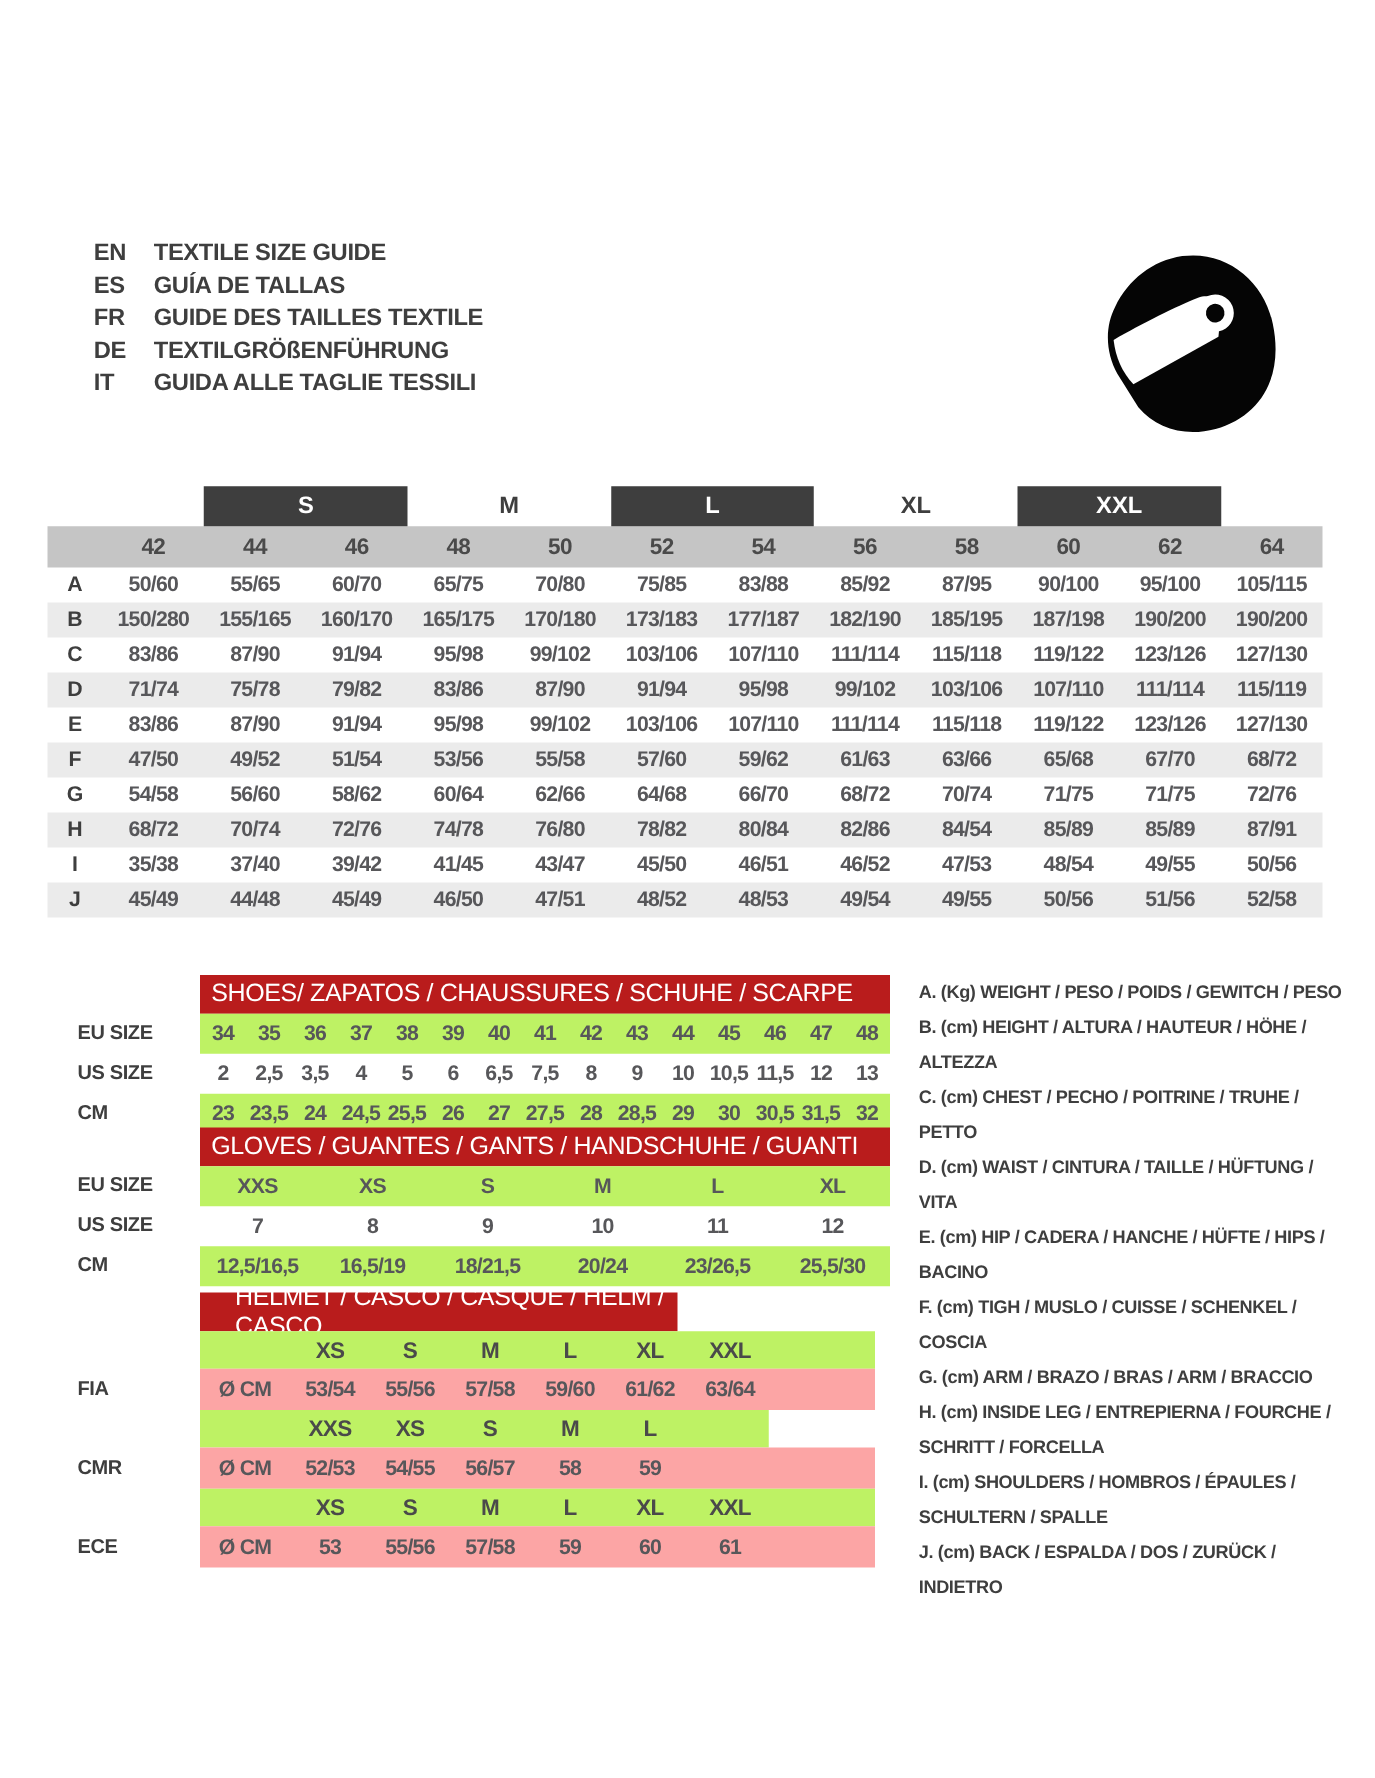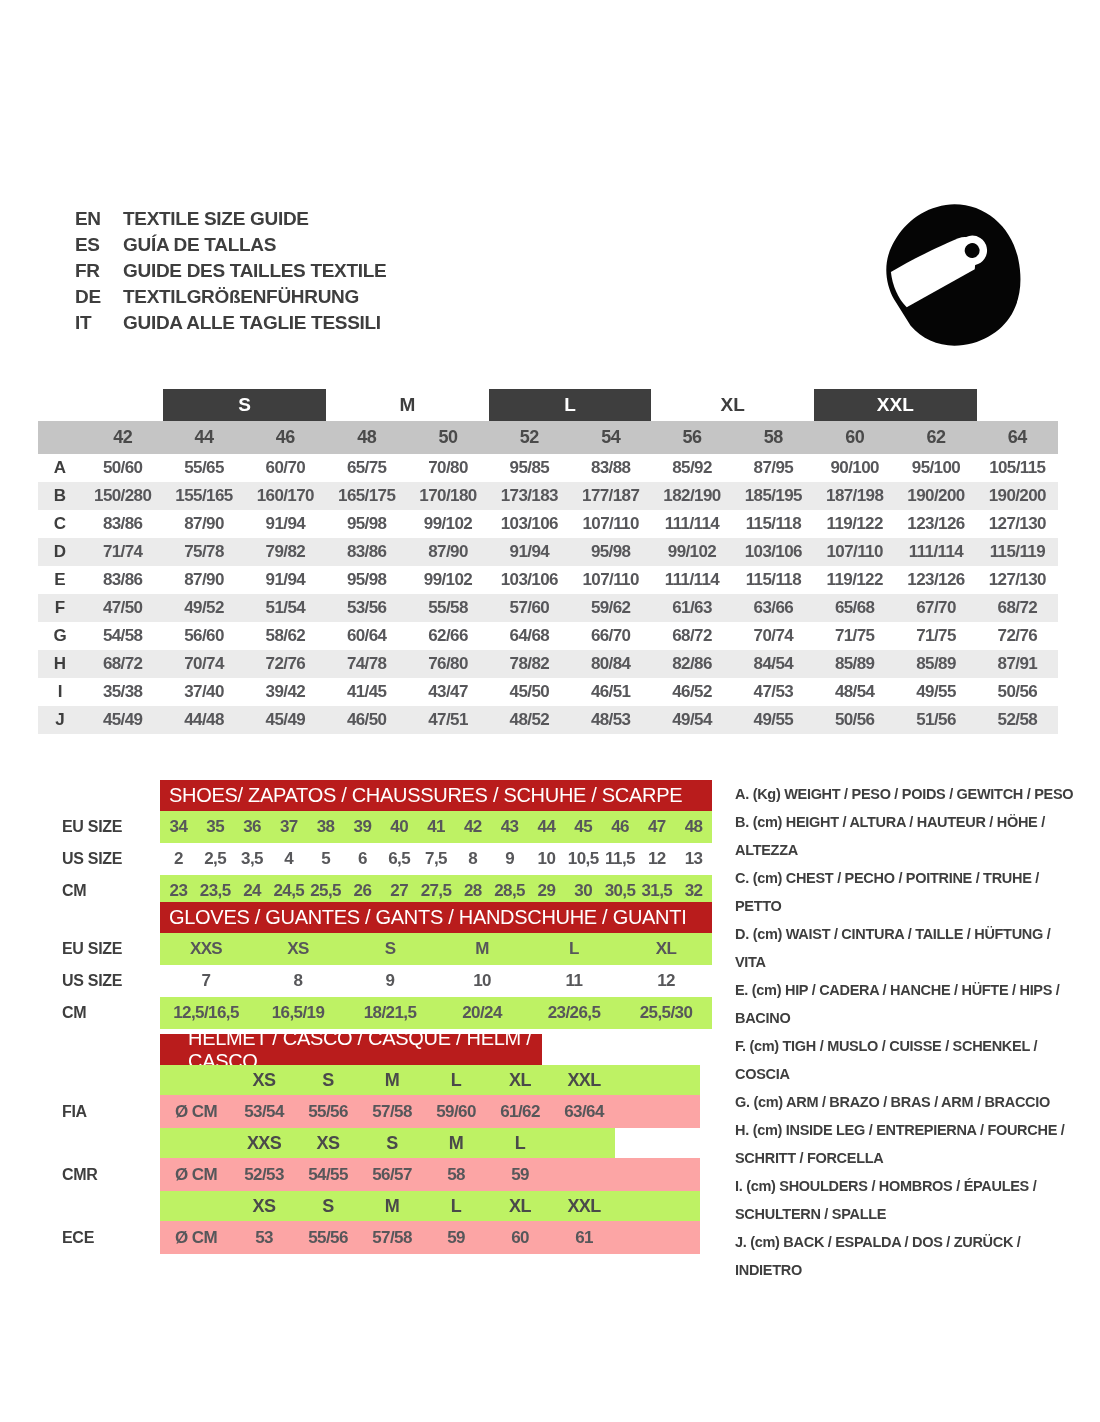--- a/index.html
+++ b/index.html
@@ -3,21 +3,21 @@
 <meta charset="utf-8">
 <style>
   html,body{margin:0;padding:0;}
   body{
     width:1100px;height:1422px;background:#ffffff;position:relative;overflow:hidden;
     font-family:"Liberation Sans","DejaVu Sans",sans-serif;color:#3e3e3e;
   }
   .abs{position:absolute;}
 
   
-  .lang-block{left:75px;top:206px;}
+  .lang-block{left:75px;top:190px;}
   .lang-row{display:flex;height:26px;align-items:center;}
   .lang-code{width:48px;font-size:19px;font-weight:bold;letter-spacing:-0.3px;}
   .lang-title{font-size:19px;font-weight:bold;letter-spacing:-0.3px;}
 
   
   .helmet-logo{left:872px;top:190px;width:176px;height:176px;}
 
   
   .size-table{left:38px;top:389px;width:1020px;}
   .srow{display:grid;grid-template-columns:44px repeat(12,1fr);align-items:center;}
@@ -117,21 +117,21 @@
       <div class="cell">64</div>
     </div>
   <div id="sizeRows">
       <div class="srow data-row">
         <div class="letter">A</div>
         <div class="cell">50/60</div>
         <div class="cell">55/65</div>
         <div class="cell">60/70</div>
         <div class="cell">65/75</div>
         <div class="cell">70/80</div>
-        <div class="cell">95/85</div>
+        <div class="cell">75/85</div>
         <div class="cell">83/88</div>
         <div class="cell">85/92</div>
         <div class="cell">87/95</div>
         <div class="cell">90/100</div>
         <div class="cell">95/100</div>
         <div class="cell">105/115</div>
       </div>
       <div class="srow data-row striped">
         <div class="letter">B</div>
         <div class="cell">150/280</div>

